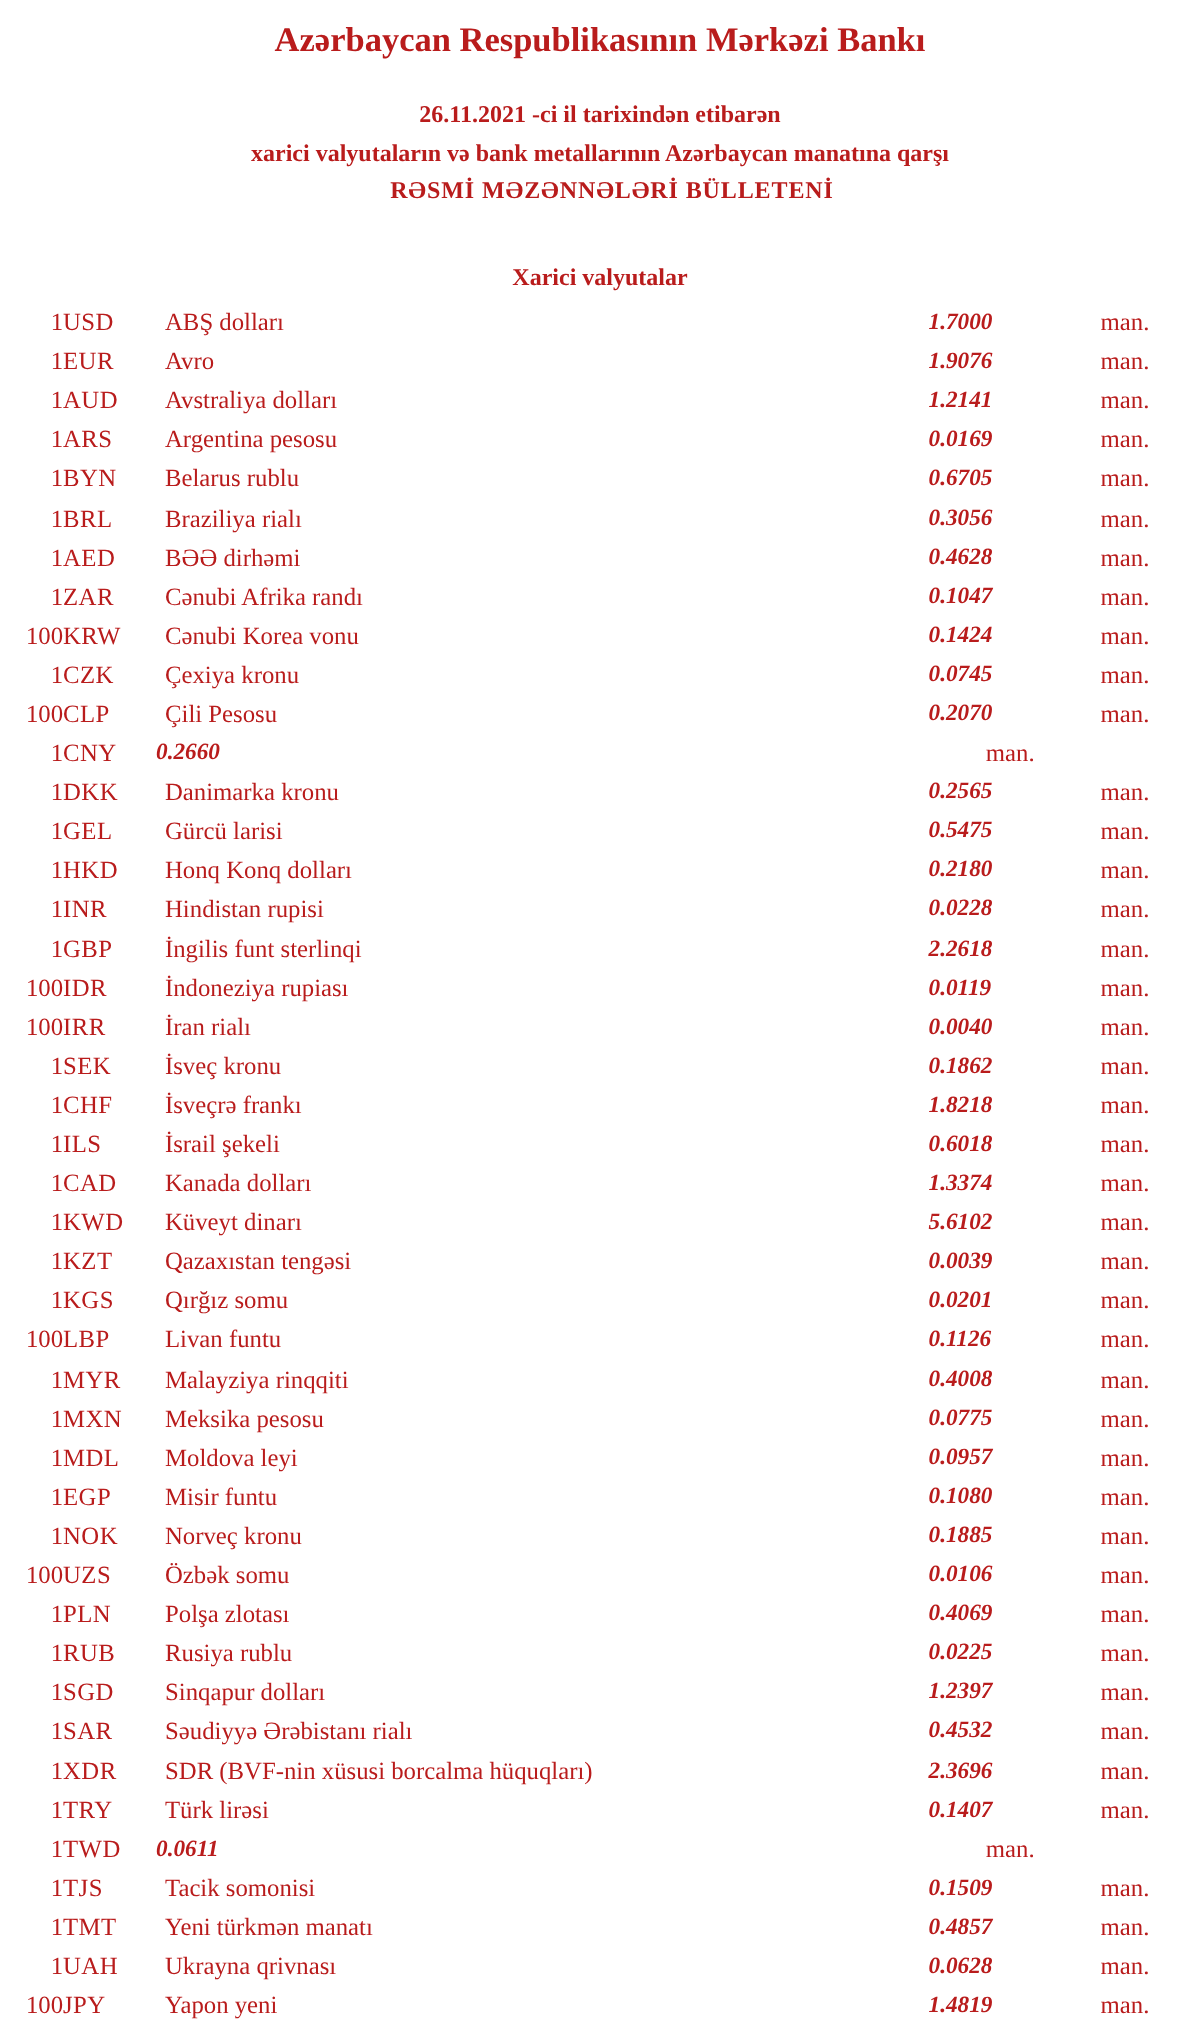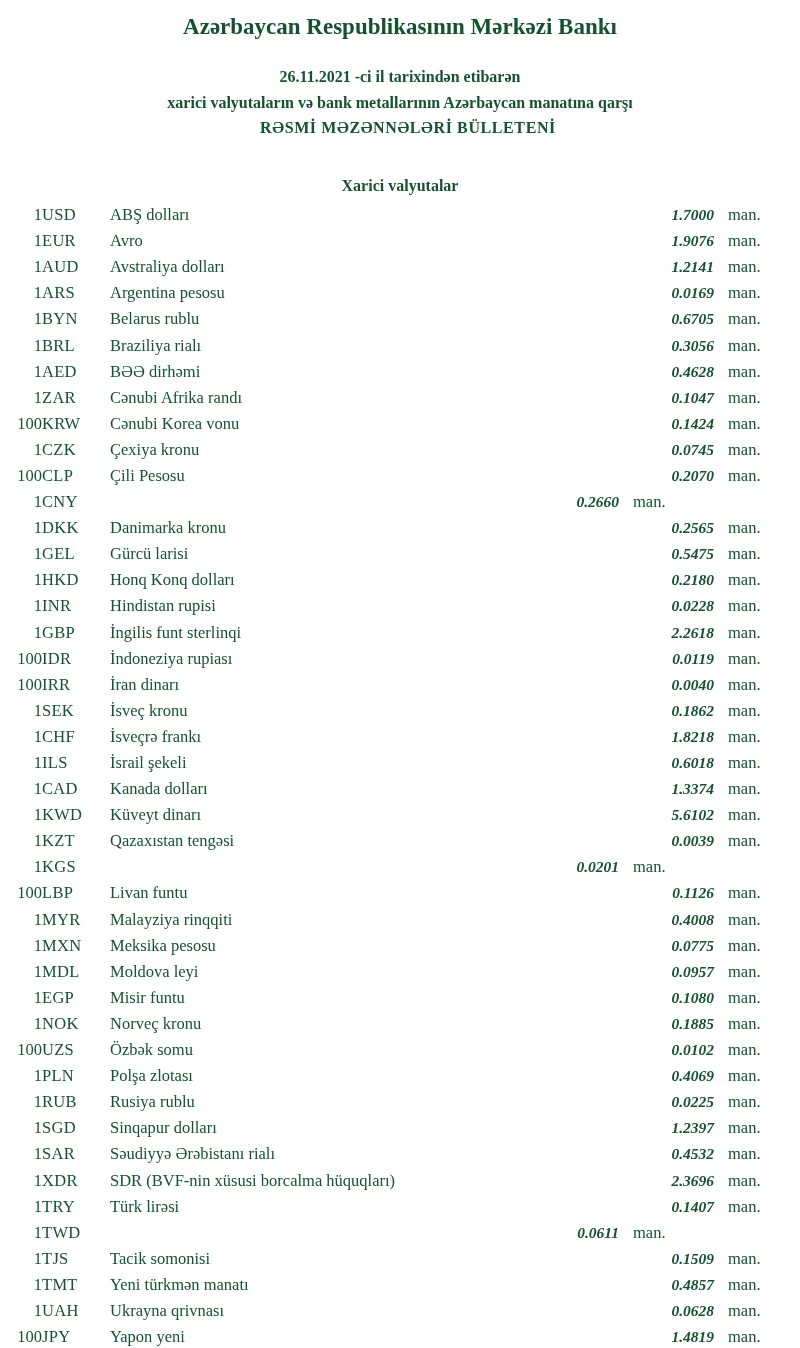--- a/index.html
+++ b/index.html
@@ -6,21 +6,21 @@
     margin: 0;
     padding: 0;
     background: #ffffff;
   }
   .page {
     position: relative;
     width: 800px;
     height: 1348px;
     margin: 0 auto;
     background: #ffffff;
-    color: #14532d;
+    color: #b91c1c;
     font-family: "Liberation Serif", "DejaVu Serif", serif;
     overflow: hidden;
     box-sizing: border-box;
   }
   .header {
     text-align: center;
     padding-top: 12px;
   }
   .title {
     font-size: 23px;
@@ -67,27 +67,26 @@
   .code {
     text-align: left;
     letter-spacing: 0.3px;
   }
   .name {
     text-align: left;
     padding-left: 6px;
     white-space: nowrap;
   }
   .rate {
-    text-align: right;
     font-weight: bold;
     font-style: italic;
     font-size: 15.5px;
   }
   .unit {
-    text-align: left;
+    text-align: center;
     padding-left: 14px;
   }
 </style>
 </head>
 <body>
 
 <div class="page">
 
   <div class="header">
     <div class="title">Azərbaycan Respublikasının Mərkəzi Bankı</div>
@@ -220,21 +219,21 @@
       <div class="row">
       <span class="qty">100</span>
       <span class="code">IDR</span>
       <span class="name">İndoneziya rupiası</span>
       <span class="rate">0.0119</span>
       <span class="unit">man.</span>
     </div>
       <div class="row">
       <span class="qty">100</span>
       <span class="code">IRR</span>
-      <span class="name">İran dinarı</span>
+      <span class="name">İran rialı</span>
       <span class="rate">0.0040</span>
       <span class="unit">man.</span>
     </div>
       <div class="row">
       <span class="qty">1</span>
       <span class="code">SEK</span>
       <span class="name">İsveç kronu</span>
       <span class="rate">0.1862</span>
       <span class="unit">man.</span>
     </div>
@@ -269,20 +268,21 @@
       <div class="row">
       <span class="qty">1</span>
       <span class="code">KZT</span>
       <span class="name">Qazaxıstan tengəsi</span>
       <span class="rate">0.0039</span>
       <span class="unit">man.</span>
     </div>
       <div class="row">
       <span class="qty">1</span>
       <span class="code">KGS</span>
+      <span class="name">Qırğız somu</span>
       <span class="rate">0.0201</span>
       <span class="unit">man.</span>
     </div>
       <div class="row">
       <span class="qty">100</span>
       <span class="code">LBP</span>
       <span class="name">Livan funtu</span>
       <span class="rate">0.1126</span>
       <span class="unit">man.</span>
     </div>
@@ -318,21 +318,21 @@
       <span class="qty">1</span>
       <span class="code">NOK</span>
       <span class="name">Norveç kronu</span>
       <span class="rate">0.1885</span>
       <span class="unit">man.</span>
     </div>
       <div class="row">
       <span class="qty">100</span>
       <span class="code">UZS</span>
       <span class="name">Özbək somu</span>
-      <span class="rate">0.0102</span>
+      <span class="rate">0.0106</span>
       <span class="unit">man.</span>
     </div>
       <div class="row">
       <span class="qty">1</span>
       <span class="code">PLN</span>
       <span class="name">Polşa zlotası</span>
       <span class="rate">0.4069</span>
       <span class="unit">man.</span>
     </div>
       <div class="row">

